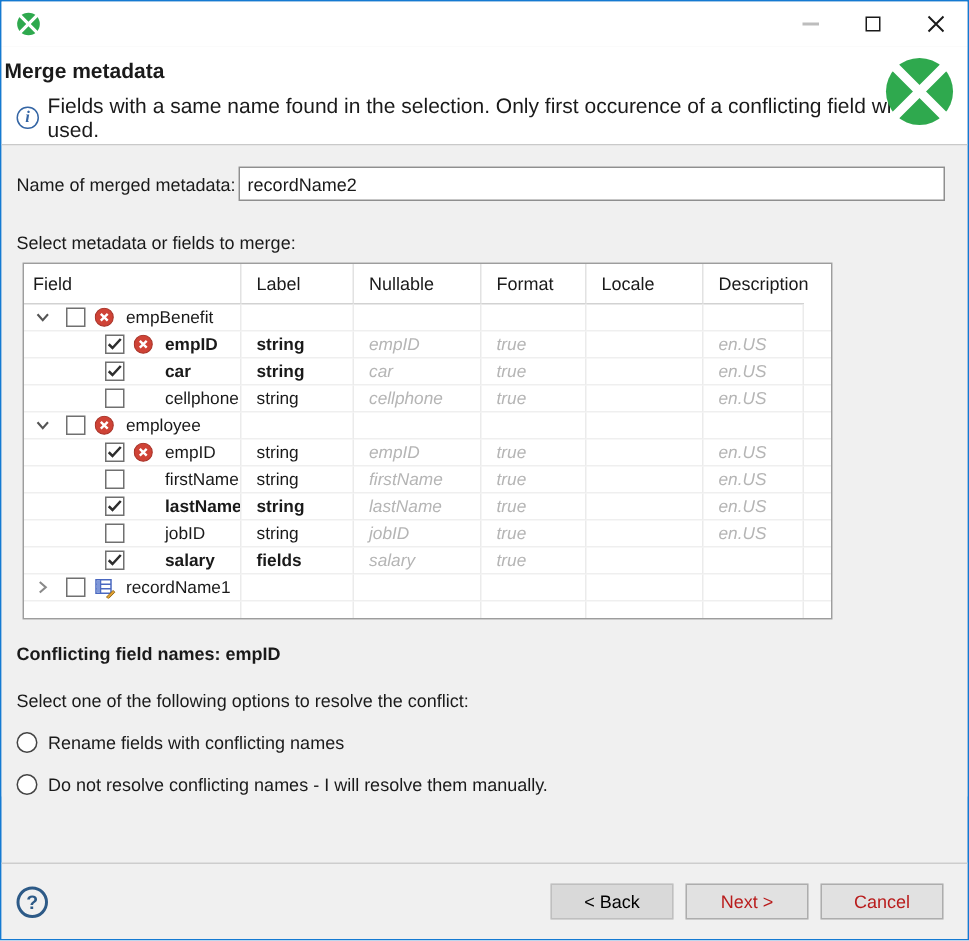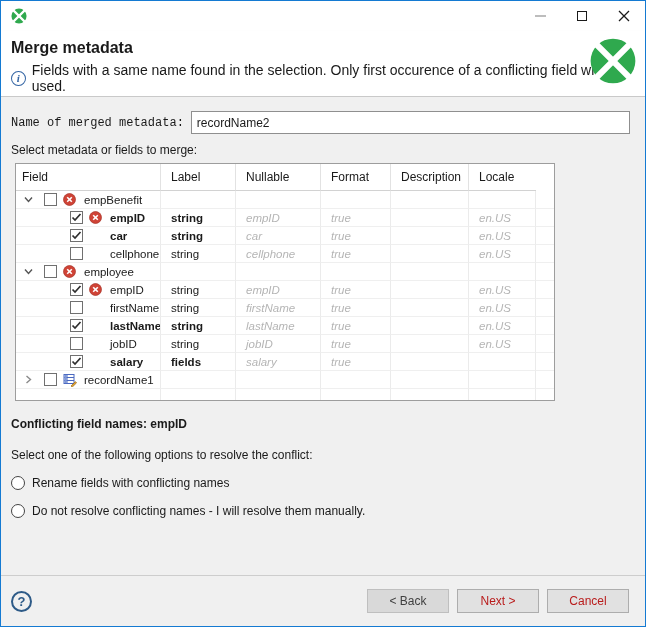--- a/index.html
+++ b/index.html
@@ -13,35 +13,35 @@
   .titlebar { height:30px; background:#ffffff; display:flex; align-items:center; }
   .title-icon { margin-left:9px; width:18px; height:18px; }
   .win-controls { margin-left:auto; display:flex; height:30px; }
   .win-btn { width:42px; height:30px; display:flex; align-items:center; justify-content:center; cursor:default; }
   .glyph-min { width:11px; height:2px; background:#bdbdbd; }
   .glyph-max { width:10px; height:10px; border:1px solid #1a1a1a; background:transparent; }
 
   
   .header { position:relative; height:66px; background:#ffffff;
             border-bottom:1px solid #c9c9c9; box-shadow:0 2px 3px rgba(0,0,0,0.08); }
-  .dlg-title { position:absolute; left:10px; top:8px; font-weight:bold; font-size:16px; }
+  .dlg-title { position:absolute; left:2px; top:8px; font-weight:bold; font-size:14px; }
   .info-row { position:absolute; left:10px; top:31px; display:flex; align-items:center; }
   .info-icon { width:15px; height:15px; border:1px solid #3465a4; border-radius:50%;
                color:#3465a4; font-family:"Liberation Serif", serif; font-style:italic; font-weight:bold;
                font-size:11px; display:flex; align-items:center; justify-content:center; margin-right:6px; background:#fff; }
   .info-text { font-size:14px; color:#1a1a1a; }
   .logo { position:absolute; right:9px; top:4px; }
 
   
   .body { position:relative; padding:14px 15px 0 10px; background:#f0f0f0; }
   .name-row { display:flex; align-items:center; height:23px; }
-  .name-label { white-space:nowrap; margin-right:7px;font-family:Liberation Mono, monospace; }
+  .name-label { white-space:nowrap; margin-right:2px; }
   .name-input { flex:1; height:23px; border:1px solid #8f8f8f; background:#fff; padding:8px 5px;
                 font-family:"Liberation Sans", sans-serif; font-size:12px; color:#1a1a1a; }
-  .select-label { margin-top:9px; }
+  .select-label { margin-top:21px; }
 
   
   .mtable { margin-top:6px; margin-left:4px; width:540px; height:238px; background:#fff;
             border:1px solid #9d9d9d; display:flex; flex-direction:column; overflow:hidden; }
   .grid { display:grid; grid-template-columns:145px 75px 85px 70px 78px 67px 1fr; }
   .thead { height:27px; }
   .hcell { border-right:1px solid #e2e2e2; border-bottom:1px solid #d2d2d2;
            padding-left:10px; display:flex; align-items:center; font-size:12px; color:#1a1a1a; }
   .hcell:first-child { padding-left:6px; }
   .hcell:last-child { border-right:none; }
@@ -81,21 +81,21 @@
   
   .footer { position:absolute; left:0; right:0; bottom:0; height:51px; background:#f0f0f0;
             border-top:1px solid #cdcdcd; display:flex; align-items:center; padding:0 16px 0 10px; }
   .help-btn { width:21px; height:21px; border:2px solid #2d5a87; border-radius:50%;
               color:#2d5a87; font-weight:bold; font-size:13px; display:flex; align-items:center;
               justify-content:center; background:transparent; }
   .btns { margin-left:auto; display:flex; gap:8px; }
   .btn { height:24px; min-width:82px; background:#e1e1e1; border:1px solid #adadad;
          font-family:"Liberation Sans", sans-serif; font-size:12px; color:#b91c1c;
          display:flex; align-items:center; justify-content:center; padding:0 10px; }
-  .btn.disabled { background:#d9d9d9; border-color:#bfbfbf; color:#404040; }
+  .btn.disabled { background:#d9d9d9; border-color:#bfbfbf; color:#000000; }
   .btn.default { min-width:96px; border:2px solid #0e72c8; }
 </style>
 </head>
 <body>
 
 <div class="window">
 
   <div class="titlebar">
     <svg class="title-icon" viewBox="0 0 44 50">
       <circle cx="22" cy="25" r="21" fill="#2fa94e"></circle>
@@ -140,22 +140,22 @@
       <input class="name-input" type="text" value="recordName2" style="">
     </div>
     <div class="select-label">Select metadata or fields to merge:</div>
 
     <div class="mtable">
       <div class="thead grid" id="thead">
           <div class="hcell">Field</div>
           <div class="hcell">Label</div>
           <div class="hcell">Nullable</div>
           <div class="hcell">Format</div>
+          <div class="hcell">Locale</div>
           <div class="hcell">Description</div>
-          <div class="hcell">Locale</div>
         </div>
       <div id="tbody" style="display:flex; flex-direction:column; flex:1;">
           <div class="trow grid">
             <div class="tcell c-field ind-group">
               <span class="chev">
                 <svg width="9" height="9">
                   <polyline points="1,2.5 4.5,6.5 8,2.5" stroke="#555" stroke-width="1.4" fill="none"></polyline>
                 </svg>
               </span>
               <span class="cbx"></span>

